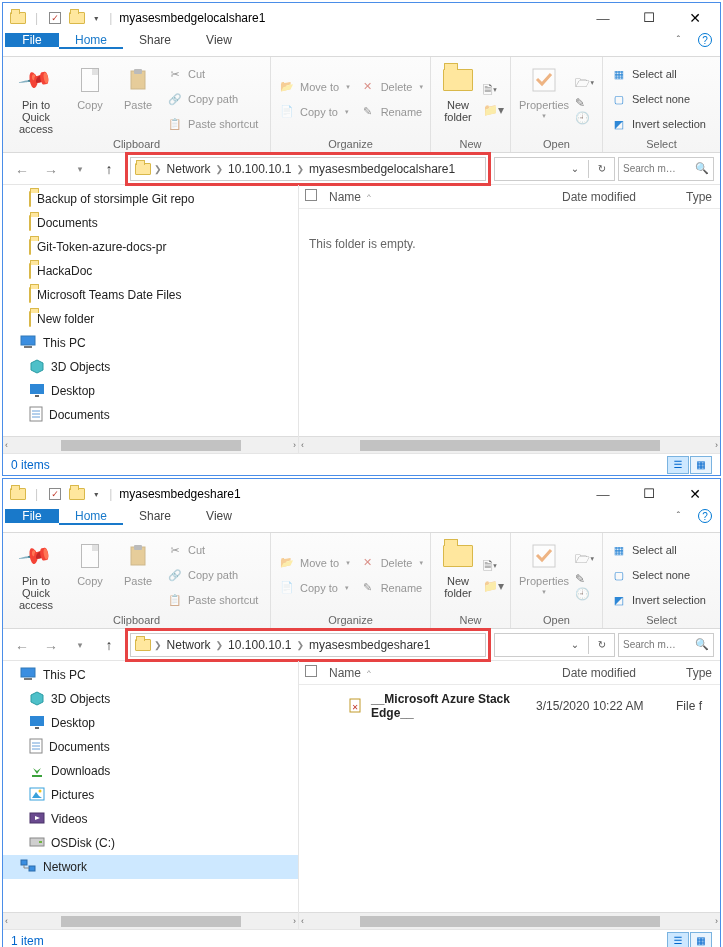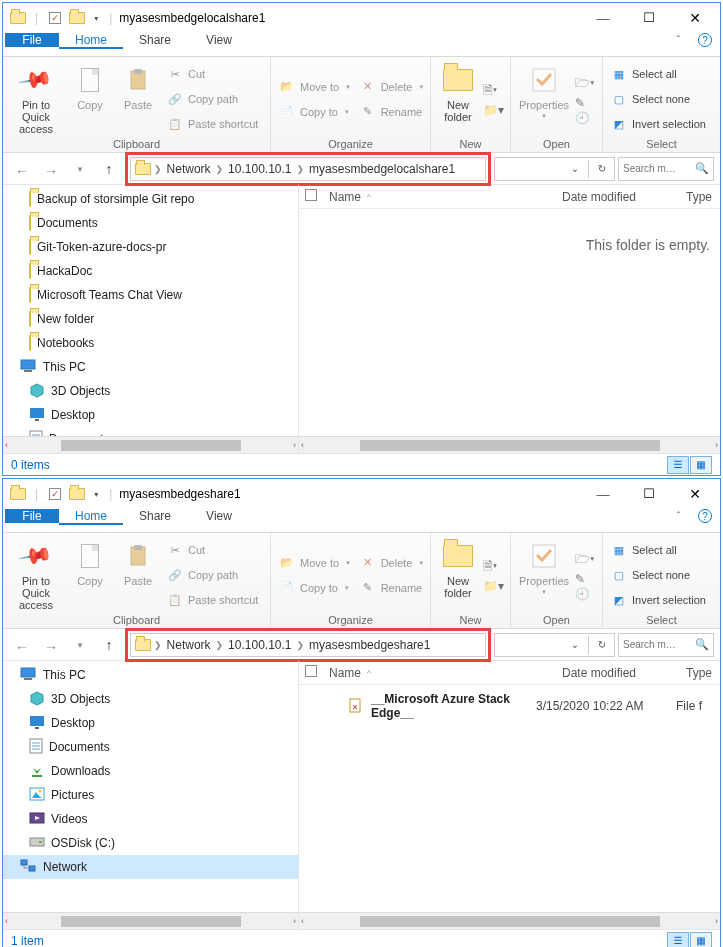--- a/index.html
+++ b/index.html
@@ -69,21 +69,21 @@
 
   .content-pane { flex:1; display:flex; flex-direction:column; }
   .col-headers { height:24px; display:flex; align-items:center; border-bottom:1px solid #eaeaea; font-size:12px; color:#555; padding-left:6px;}
   .col-headers .chk { width:20px;}
   .col-headers .col-name { display:flex; align-items:center; gap:6px; flex:1; padding-left:4px;}
   .col-headers .sort-ind { font-size:8px; color:#888;}
   .col-headers .col-date { width:124px;}
   .col-headers .col-type { width:34px;}
 
   .file-list { flex:1; overflow:auto; padding:10px;}
-  .empty-msg { text-align:right; color:#666; font-size:14px; padding-top:18px;}
+  .empty-msg { text-align:left; color:#666; font-size:12px; padding-top:18px;}
   .file-row { display:flex; align-items:center; height:22px; font-size:12px; color:#222; gap:6px;}
   .file-row .fico { width:20px; display:flex; justify-content:center; margin-left:36px;}
   .file-name { flex:1;font-weight:bold;}
   .file-date { width:124px; color:#444;}
   .file-type { width:34px; color:#444;margin-left:10px;}
 
   .statusbar { height:22px; border-top:1px solid #e5e5e5; display:flex; align-items:center; padding:0 8px; font-size:12px; color:#0066cc;}
   .view-btns { margin-left:auto; display:flex; gap:1px;}
   .vbtn { width:22px; height:18px; border:1px solid #7ab3e0; display:flex; align-items:center; justify-content:center; font-size:10px; color:#0066cc; background:#eaf4fd;}
   .vbtn.active { background:#cde8ff;}
@@ -305,29 +305,25 @@
             <div class="nav-row l1">
       <span class="sico"><span class="ic-folder"></span></span>
       <span>Git-Token-azure-docs-pr</span>
     </div>
             <div class="nav-row l1">
       <span class="sico"><span class="ic-folder"></span></span>
       <span>HackaDoc</span>
     </div>
             <div class="nav-row l1">
       <span class="sico"><span class="ic-folder"></span></span>
-      <span>Microsoft Teams Chat View</span>
+      <span>Microsoft Teams Date Files</span>
     </div>
             <div class="nav-row l1">
       <span class="sico"><span class="ic-folder"></span></span>
       <span>New folder</span>
-    </div>
-            <div class="nav-row l1">
-      <span class="sico"><span class="ic-folder"></span></span>
-      <span>Notebooks</span>
     </div>
             <div class="nav-row l0">
       <span class="sico"><svg width="18" height="14">
                   <rect x="2" y="1" width="14" height="9" fill="#3b8ee0" stroke="#3178b8"></rect>
                   <rect x="5" y="11" width="8" height="2" fill="#777"></rect>
                 </svg></span>
       <span>This PC</span>
     </div>
             <div class="nav-row l1">
       <span class="sico"><svg width="16" height="16">

